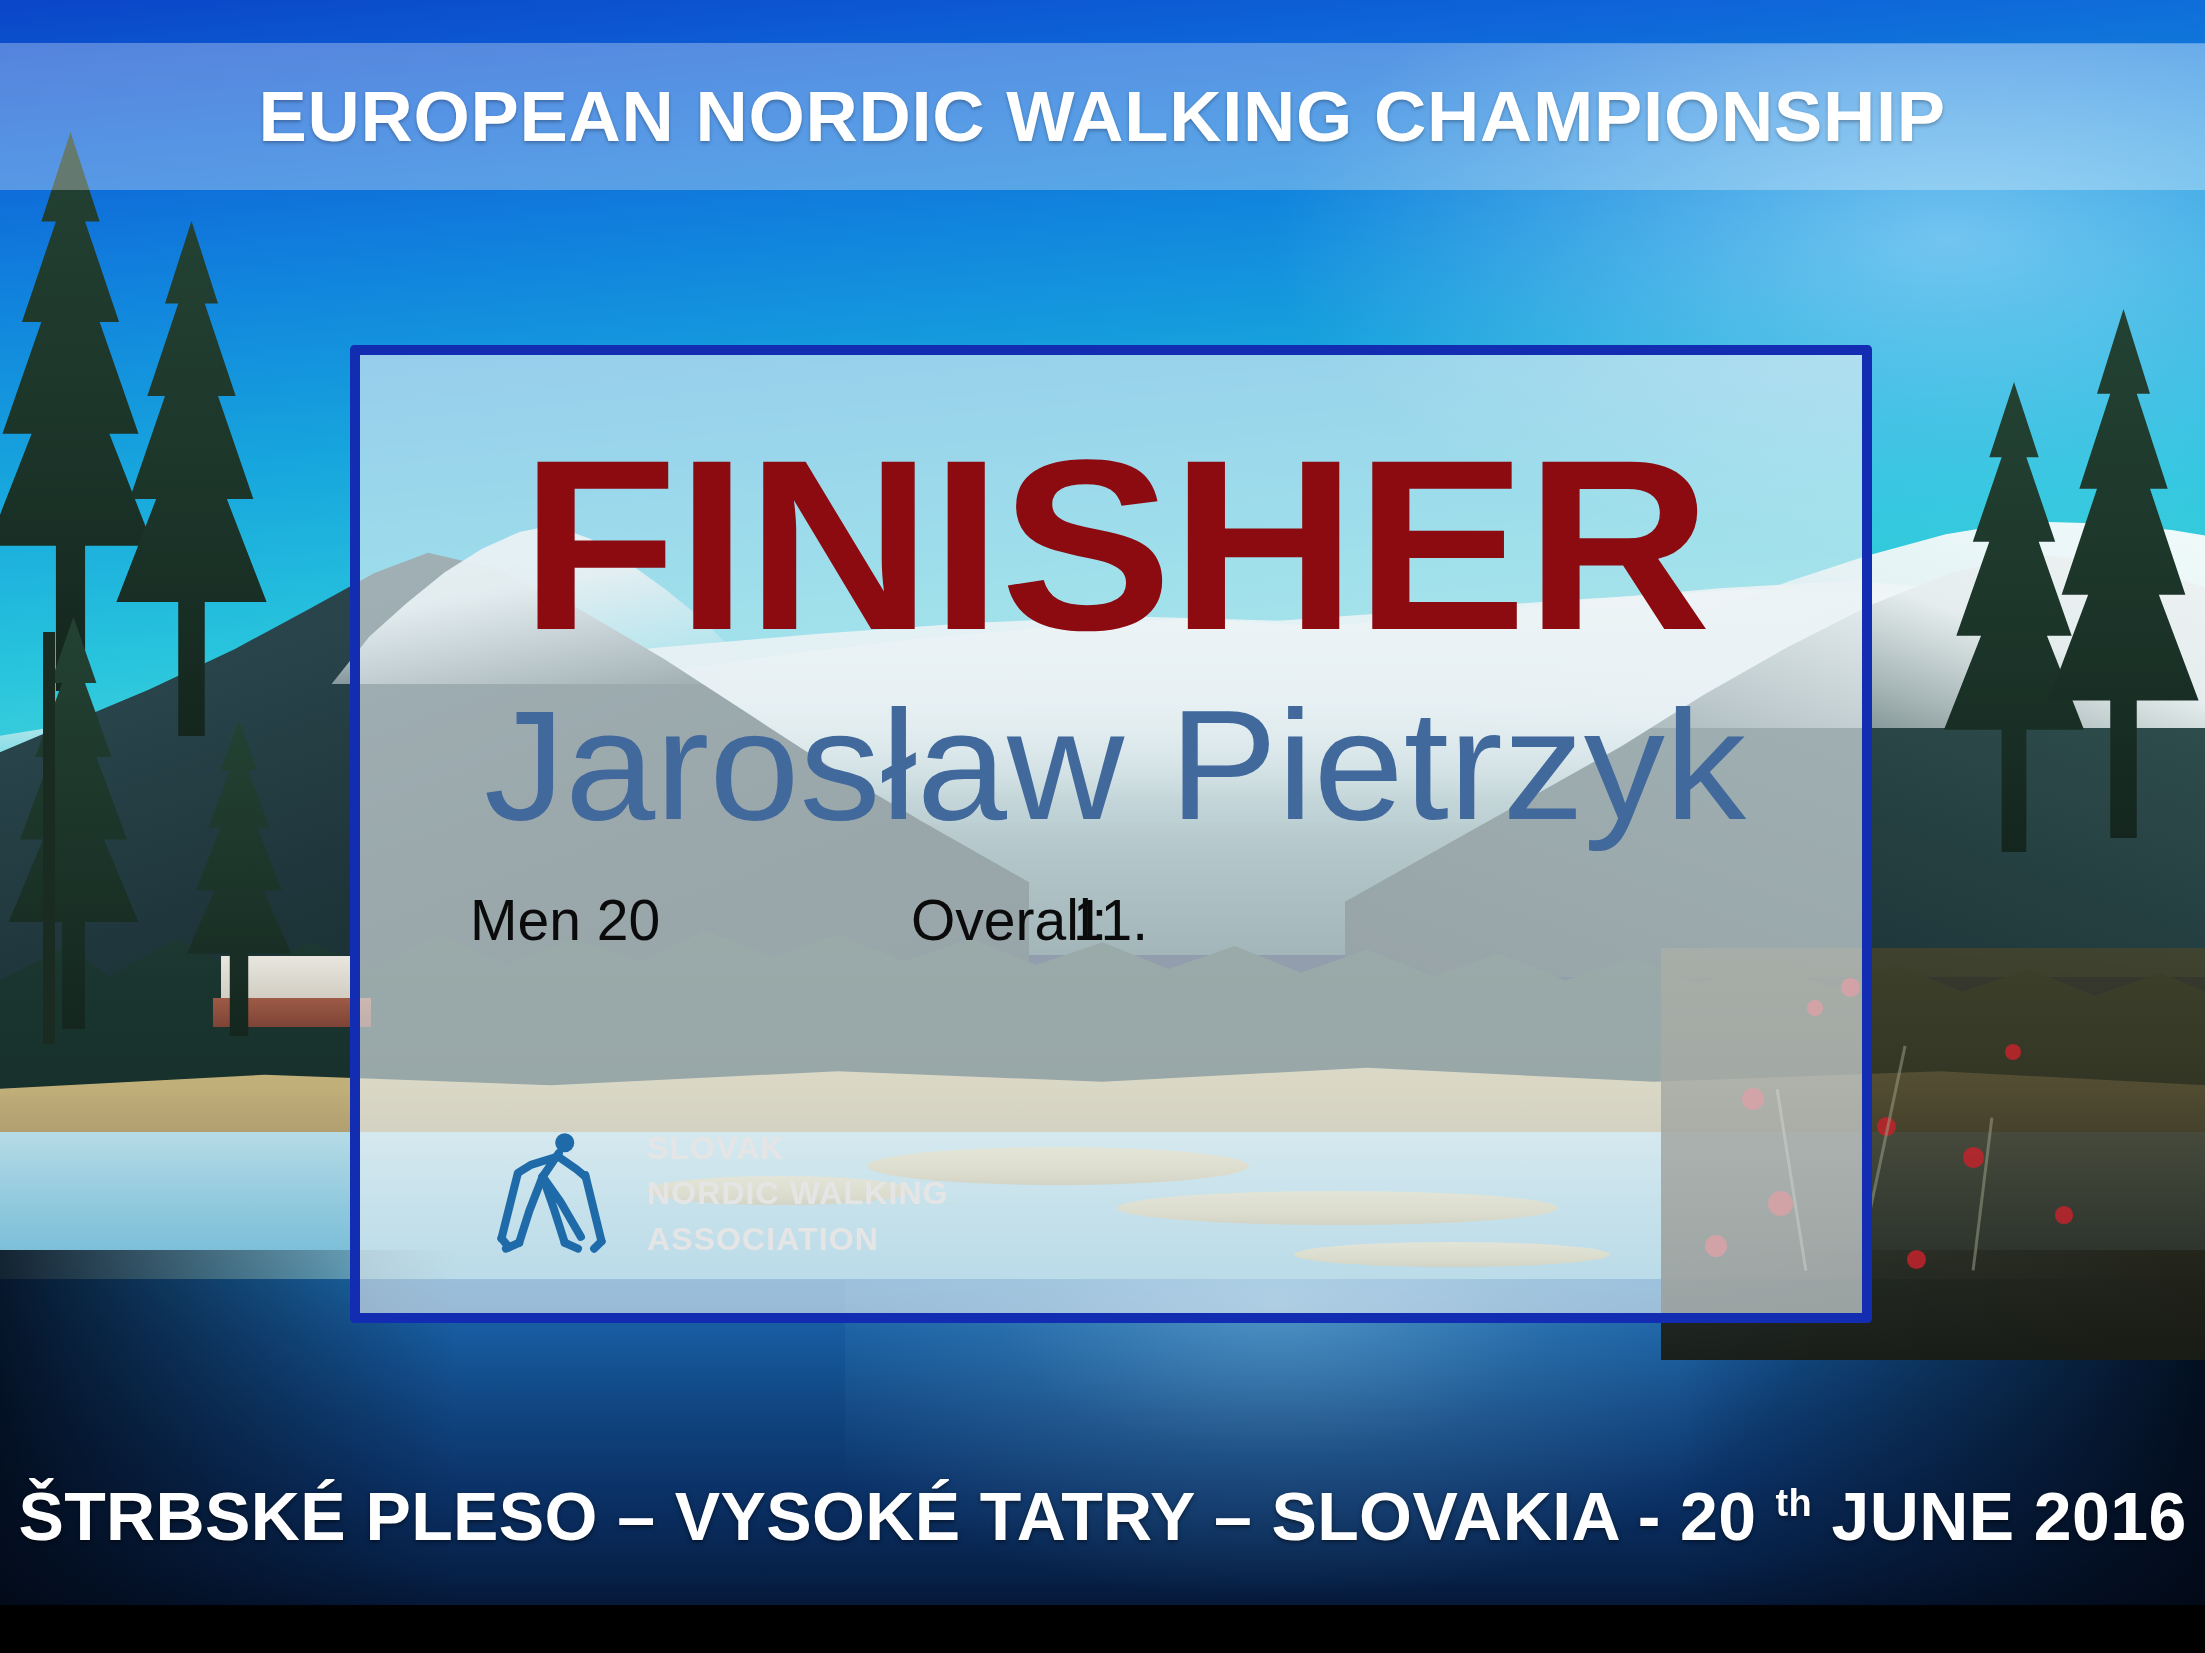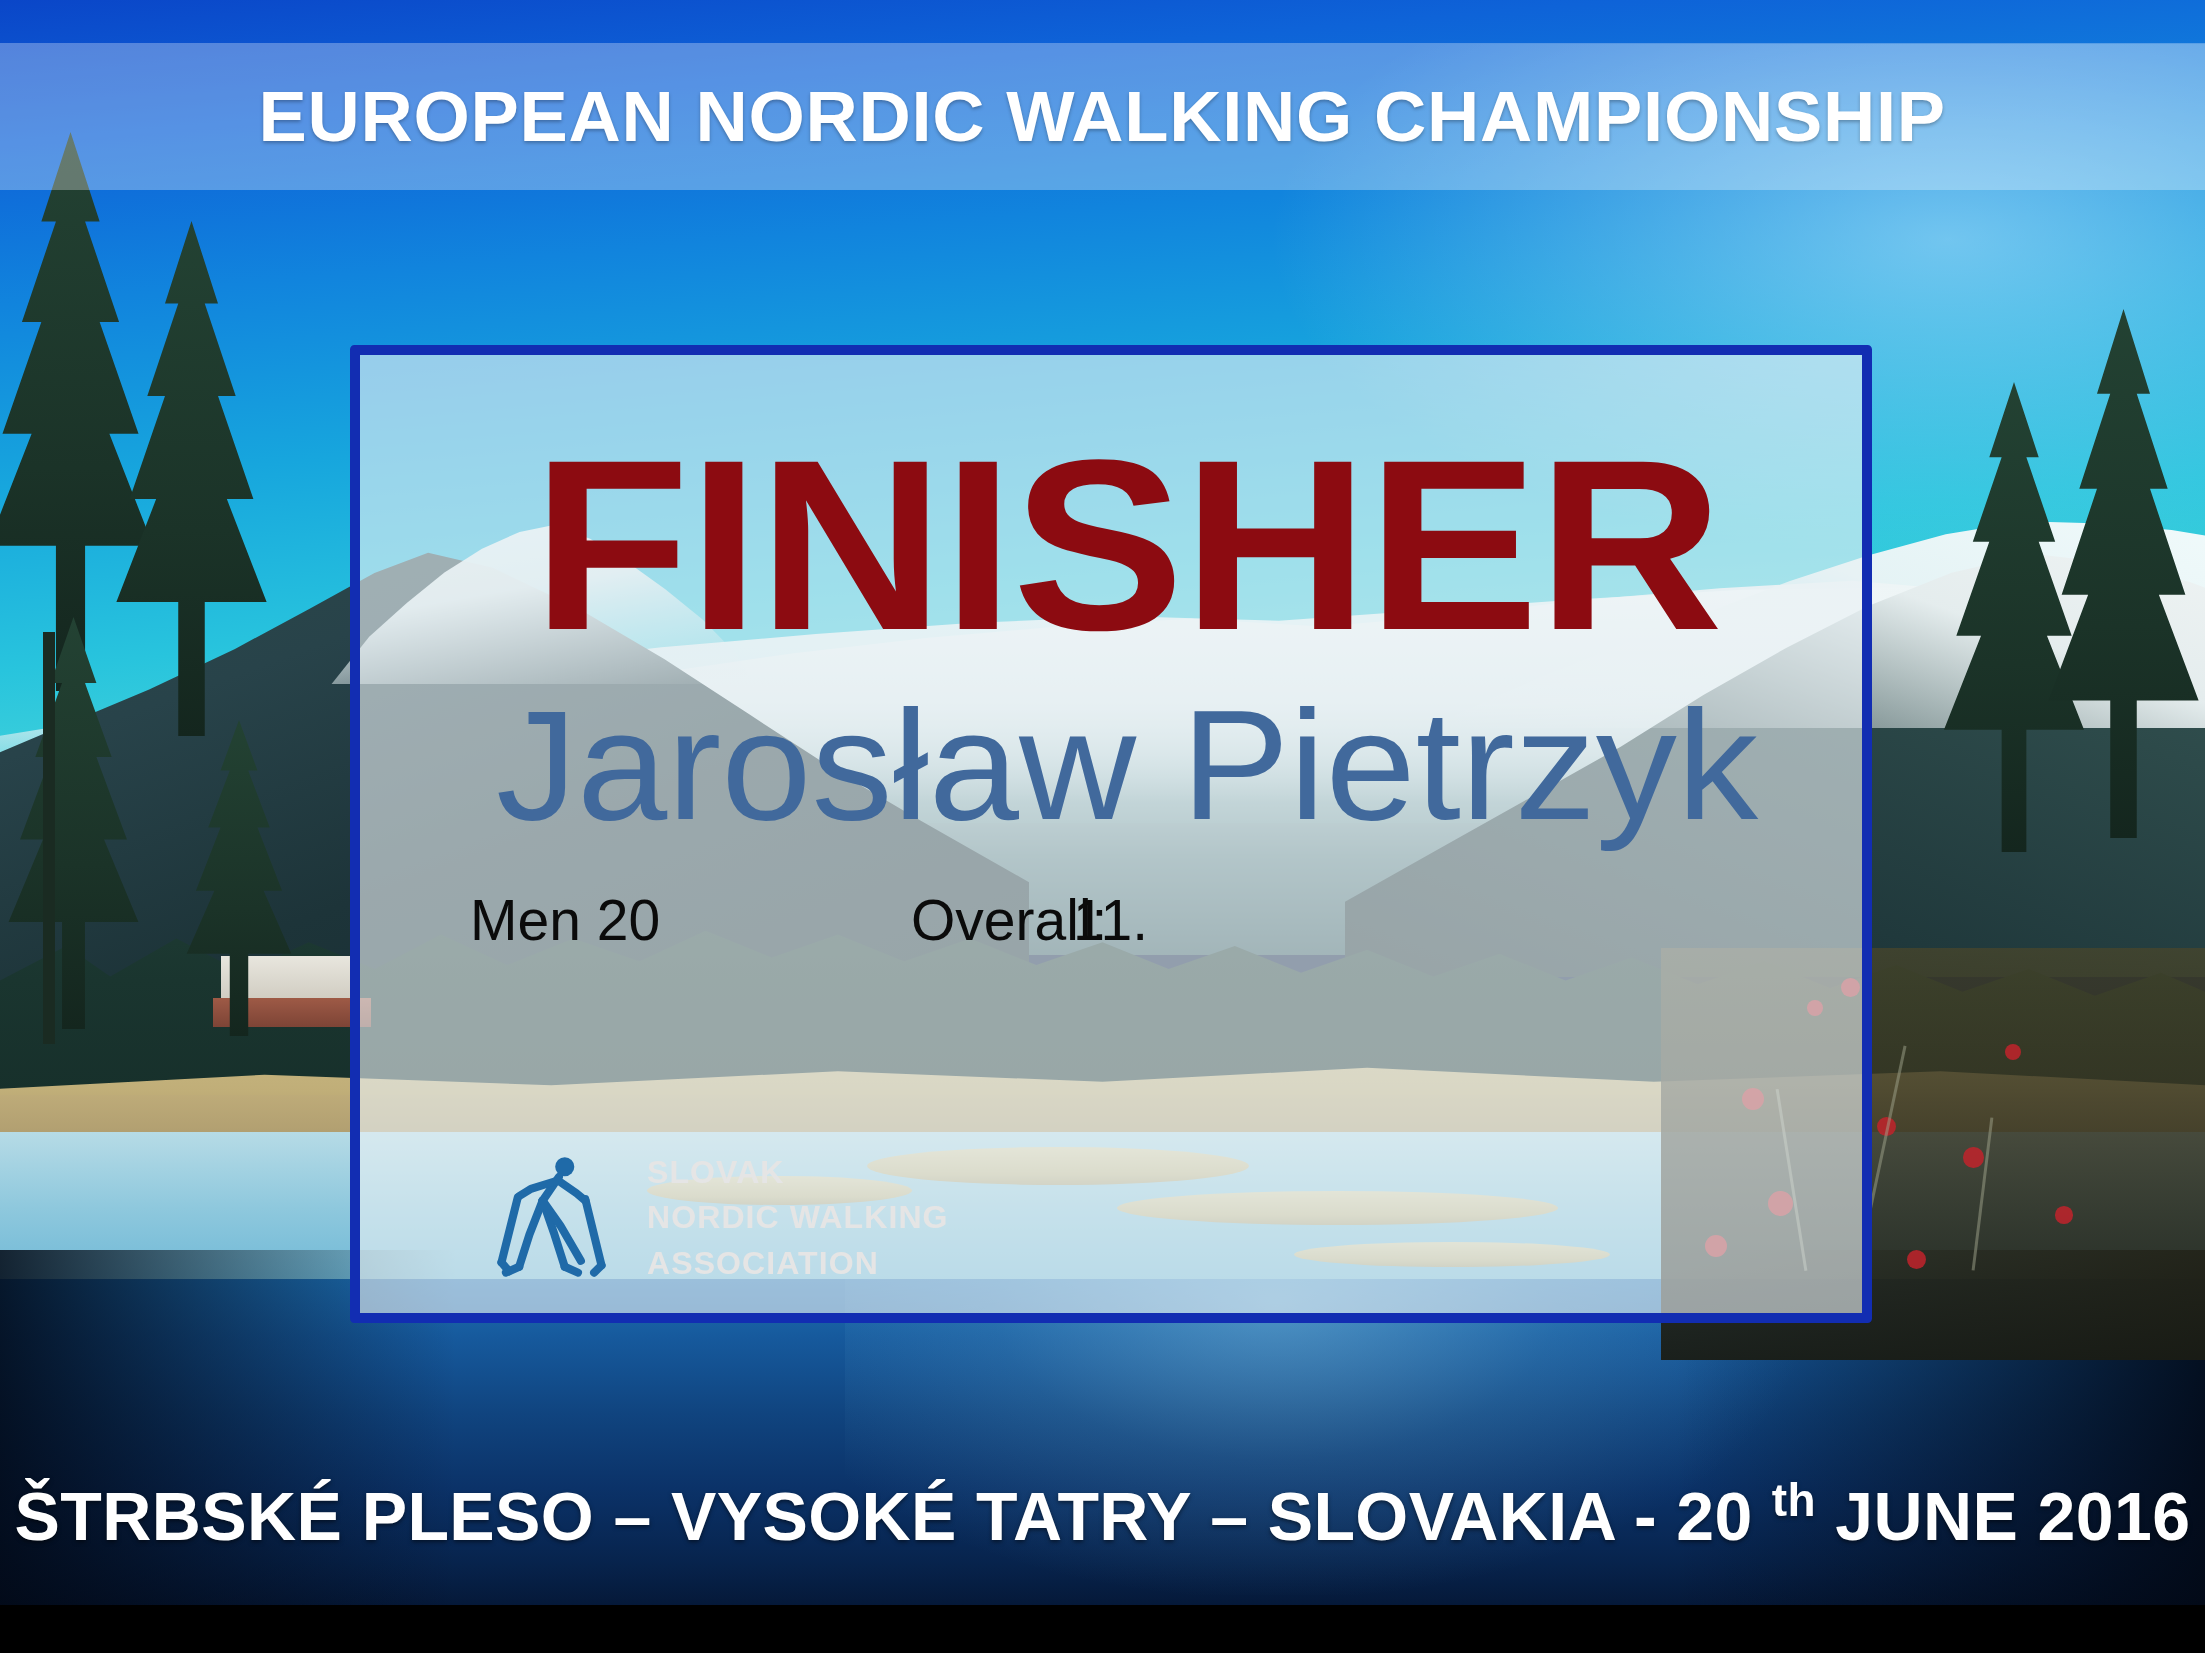--- a/index.html
+++ b/index.html
@@ -213,41 +213,41 @@
   }
   .bottom-banner-text {
     font-size: 68px;
     font-weight: bold;
     color:#ffffff;
     white-space: nowrap;
     letter-spacing: 0.4px;
     text-shadow: 0 1.5px 4.4px rgba(0,0,0,.5);
   }
   .bottom-banner-text sup {
-    font-size: 46px;
+    font-size: 38px;
     vertical-align: super;
     line-height: 0;
     margin-left: 19px;
   }
 
   
   .card {
     position:absolute;
     left: 350px; top: 345px;
     width: 1522px; height: 978px;
     border: 10.3px solid #122db2;
     border-radius: 4.4px;
     background: rgba(232,240,244,.62);
     box-sizing: border-box;
     overflow: hidden;
   }
   .card-inner {
     position:relative;
     width:100%; height:100%;
-    padding: 16px;
+    padding: 4px;
   }
 
   .finisher {
     position:absolute;
     left:0; right:0;
     top: 68px;
     text-align:center;
     font-size: 243px;
     font-weight: bold;
     color: #8c0b11;

